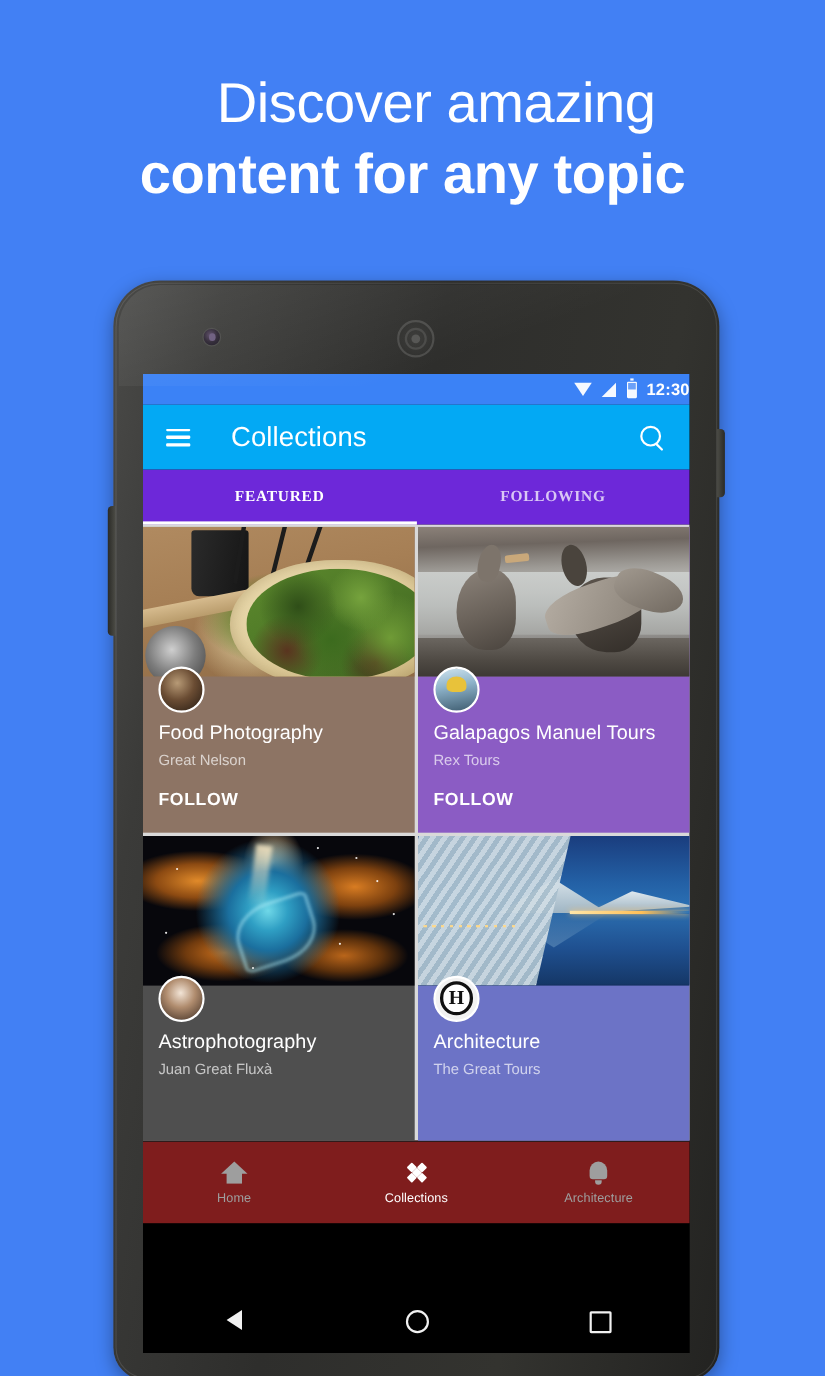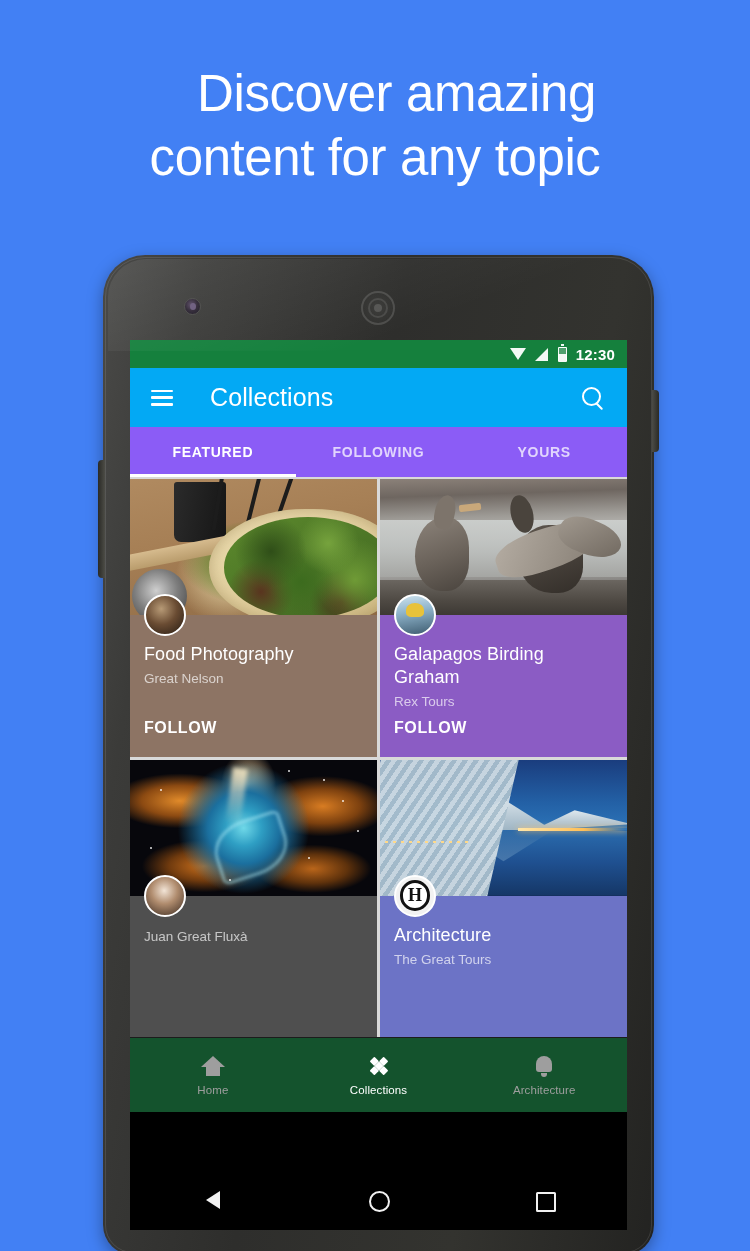--- a/index.html
+++ b/index.html
@@ -23,21 +23,21 @@
     left: 0;
     width: 750px;
     text-align: center;
     color: #ffffff;
     font-size: 51px;
     line-height: 64px;
     font-weight: 400;
     letter-spacing: -0.4px;
   }
   .headline .l1 { display: block; margin-left: 43px; }
-  .headline .l2 { display: block; }
+  .headline .l2 { display: block; font-weight: bold; }
 
   
   .device {
     position: absolute;
     left: 103px;
     top: 255px;
     width: 551px;
     height: 1000px;
     border-radius: 42px 42px 30px 30px;
     background: linear-gradient(100deg, #4a4a48 0%, #3b3b39 14%, #2e2e2c 42%, #33332f 72%, #232321 100%);
@@ -133,25 +133,24 @@
     top: 85px;
     width: 497px;
     height: 830px;
     background: #000;
     overflow: hidden;
   }
 
   
   .statusbar {
     height: 28px;
-    background: #15803d;
+    background: #3b82f6;
     display: flex;
     align-items: center;
     justify-content: flex-end;
-    padding-right: 12px;
     gap: 9px;
   }
   .sb-icons { display: flex; align-items: center; gap: 9px; }
   .ic-wifi {
     width: 16px; height: 12px;
     position: relative;
   }
   .ic-wifi::before {
     content: "";
     position: absolute; left: 0; top: 0;
@@ -241,23 +240,24 @@
     width: 9px; height: 2.2px;
     background: #fff;
     transform: rotate(45deg);
     transform-origin: left center;
     border-radius: 1px;
   }
 
   
   .tabs {
     height: 50px;
-    background: #8b5cf6;
+    background: #6d28d9;
     display: flex;
     align-items: stretch;
+    font-family: Liberation Serif, serif;
   }
   .tab {
     flex: 1;
     display: flex;
     align-items: center;
     justify-content: center;
     color: rgba(255,255,255,0.74);
     font-size: 14px;
     font-weight: 700;
     letter-spacing: 0.7px;
@@ -282,20 +282,21 @@
     gap: 3px;
     background: #d9d9d9;
     padding-top: 2px;
   }
   .card {
     position: relative;
     overflow: hidden;
     display: flex;
     flex-direction: column;
     cursor: pointer;
+    gap: 12px;
   }
   .card-photo {
     height: 136px;
     position: relative;
     overflow: hidden;
     flex: none;
   }
   .card-body {
     flex: 1;
     padding: 28px 14px 0 14px;
@@ -599,21 +600,21 @@
     font-size: 18px;
     font-weight: 700;
     color: #111;
     line-height: 1;
     font-family: "Liberation Serif", serif;
   }
 
   
   .bottomnav {
     height: 75px;
-    background: #14532d;
+    background: #7f1d1d;
     display: flex;
     align-items: center;
     border-top: 1px solid #1c1c1c;
   }
   .navitem {
     flex: 1;
     display: flex;
     flex-direction: column;
     align-items: center;
     justify-content: center;
@@ -756,21 +757,20 @@
           <span></span>
           <span></span>
       </div>
       <div class="appbar-title">Collections</div>
       <div class="search-btn"></div>
     </div>
 
     <div class="tabs">
       <div class="tab active">FEATURED</div>
       <div class="tab">FOLLOWING</div>
-      <div class="tab">YOURS</div>
     </div>
 
     <div class="grid">
 
       <div class="card" style="background:#8d7464">
         <div class="card-photo photo-food">
           <div class="mug"></div>
           <div class="utensil u1"></div>
           <div class="utensil u2"></div>
           <div class="utensil u3"></div>
@@ -791,41 +791,42 @@
         <div class="card-photo photo-birds">
           <div class="water"></div>
           <div class="rock"></div>
           <div class="bird1"></div>
           <div class="bird2"></div>
           <div class="wing"></div>
           <div class="wing2"></div>
         </div>
         <div class="card-body">
           <div class="avatar av-bird"></div>
-          <div class="card-title">Galapagos Birding Graham</div>
+          <div class="card-title">Galapagos Manuel Tours</div>
           <div class="card-sub">Rex Tours</div>
           <div class="card-follow">FOLLOW</div>
         </div>
       </div>
 
       <div class="card" style="background:#4f4f4f">
         <div class="card-photo photo-astro">
           <div class="jet"></div>
           <div class="swirl"></div>
           <div class="star" style="left:78%;top:14%"></div>
           <div class="star" style="left:86%;top:30%"></div>
           <div class="star" style="left:92%;top:52%"></div>
           <div class="star" style="left:12%;top:22%"></div>
           <div class="star" style="left:8%;top:64%"></div>
           <div class="star" style="left:64%;top:8%"></div>
           <div class="star" style="left:40%;top:88%"></div>
           <div class="star" style="left:72%;top:72%"></div>
         </div>
         <div class="card-body">
           <div class="avatar av-astro"></div>
+          <div class="card-title">Astrophotography</div>
           <div class="card-sub">Juan Great Fluxà</div>
         </div>
       </div>
 
       <div class="card" style="background:#6c73c6">
         <div class="card-photo photo-arch">
           <div class="sky"></div>
           <div class="water"></div>
           <div class="bldg"></div>
           <div class="bldg-r"></div>

